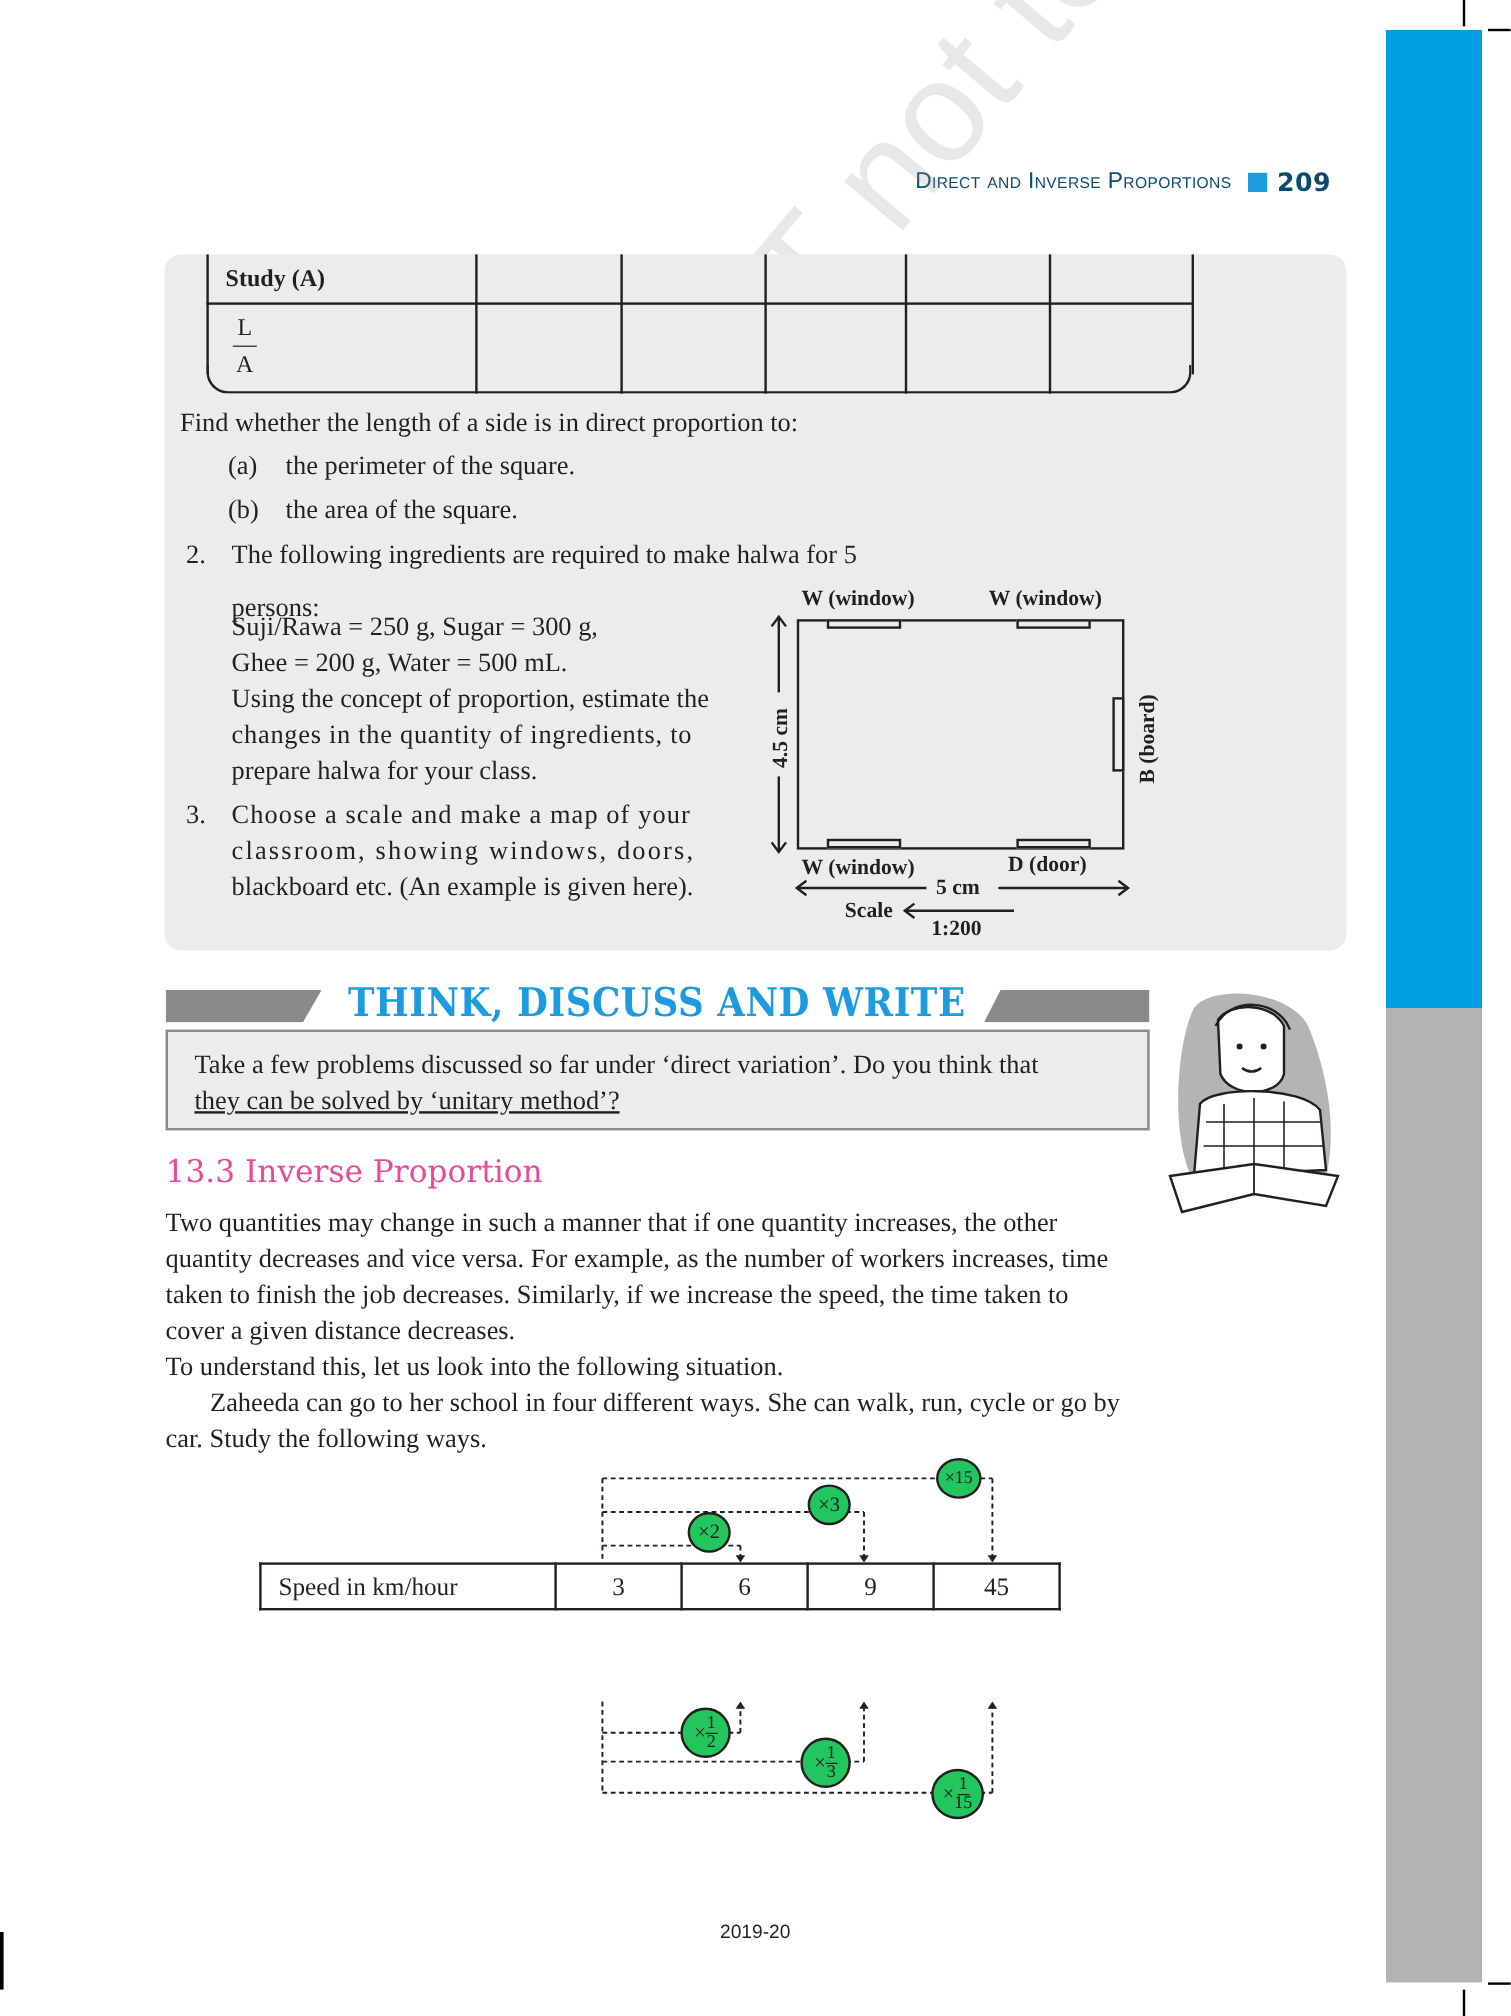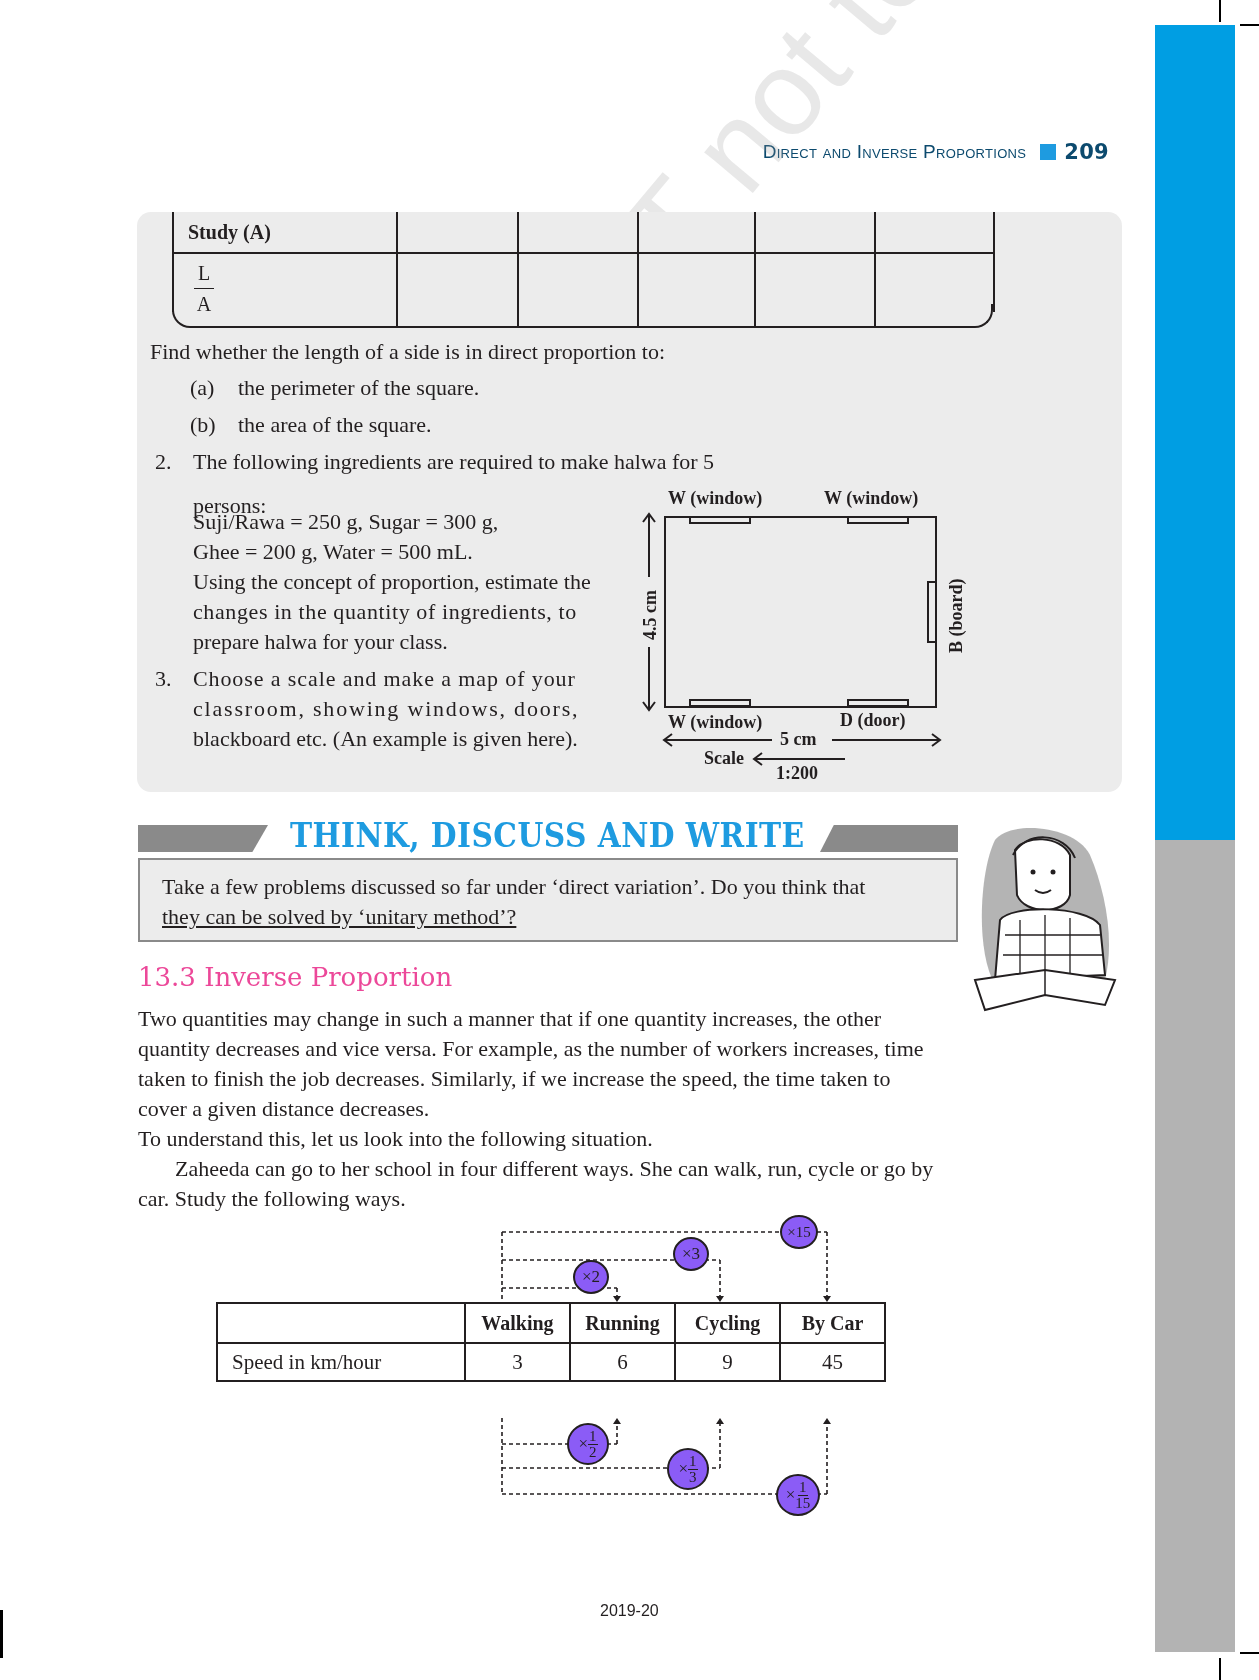--- a/index.html
+++ b/index.html
@@ -52,21 +52,21 @@
   
   #section-heading { left:138px; top:962px; font-family:"DejaVu Serif", serif; font-weight:normal; font-size:26px; color:#ec4899; }
 
   
   #speed-table { left:216px; top:1302px; border-collapse:collapse; font-size:21px; }
   #speed-table td { border:2px solid #231f20; height:36px; text-align:center; padding:0; }
   #speed-table td.rowlabel { text-align:left; padding-left:14px; width:230px; }
   #speed-table td.col { width:103px; }
   #speed-table th { border:2px solid #231f20; height:36px; font-weight:bold; font-size:20px; }
 
-  .circle { position:absolute; border:2px solid #231f20; border-radius:50%; background:#8b5cf6; box-sizing:border-box;
+  .circle { position:absolute; border:2px solid #231f20; border-radius:50%; background:#22c55e; box-sizing:border-box;
        display:flex; align-items:center; justify-content:center; font-size:17px; }
   .frac { display:inline-flex; flex-direction:column; align-items:center; line-height:15px; font-size:15px; }
   .frac .num { border-bottom:1.5px solid #231f20; padding:0 1px; }
 
   #footer { left:600px; top:1602px; font-family:"Liberation Sans", sans-serif; font-size:16px; }
 
   #watermark { left:300px; top:560px; font-family:"Liberation Sans", sans-serif; font-size:120px; color:rgba(150,150,150,0.22);
        transform:rotate(-50deg); transform-origin:left top; white-space:nowrap; pointer-events:none; }
 </style>
 </head>
@@ -210,27 +210,20 @@
     <polygon points="221,76 229,76 225,82"></polygon>
     <polygon points="328,76 336,76 332,82"></polygon>
   </g>
 </svg>
 <div class="circle" style="left:573px;top:1260px;width:36px;height:34px;">×2</div>
 <div class="circle" style="left:673px;top:1237px;width:36px;height:34px;">×3</div>
 <div class="circle" style="left:780px;top:1215px;width:38px;height:34px;font-size:15px;">×15</div>
 
 <table id="speed-table" class="abs">
   <tbody>
-      <tr>
-    <th class="rowlabel" style="width:244px;"></th>
-    <th class="col">Walking</th>
-    <th class="col">Running</th>
-    <th class="col">Cycling</th>
-    <th class="col">By Car</th>
-  </tr>
   <tr>
     <td class="rowlabel">Speed in km/hour</td>
     <td class="col">3</td>
     <td class="col">6</td>
     <td class="col">9</td>
     <td class="col">45</td>
   </tr>
 </tbody>
   </table>
 

